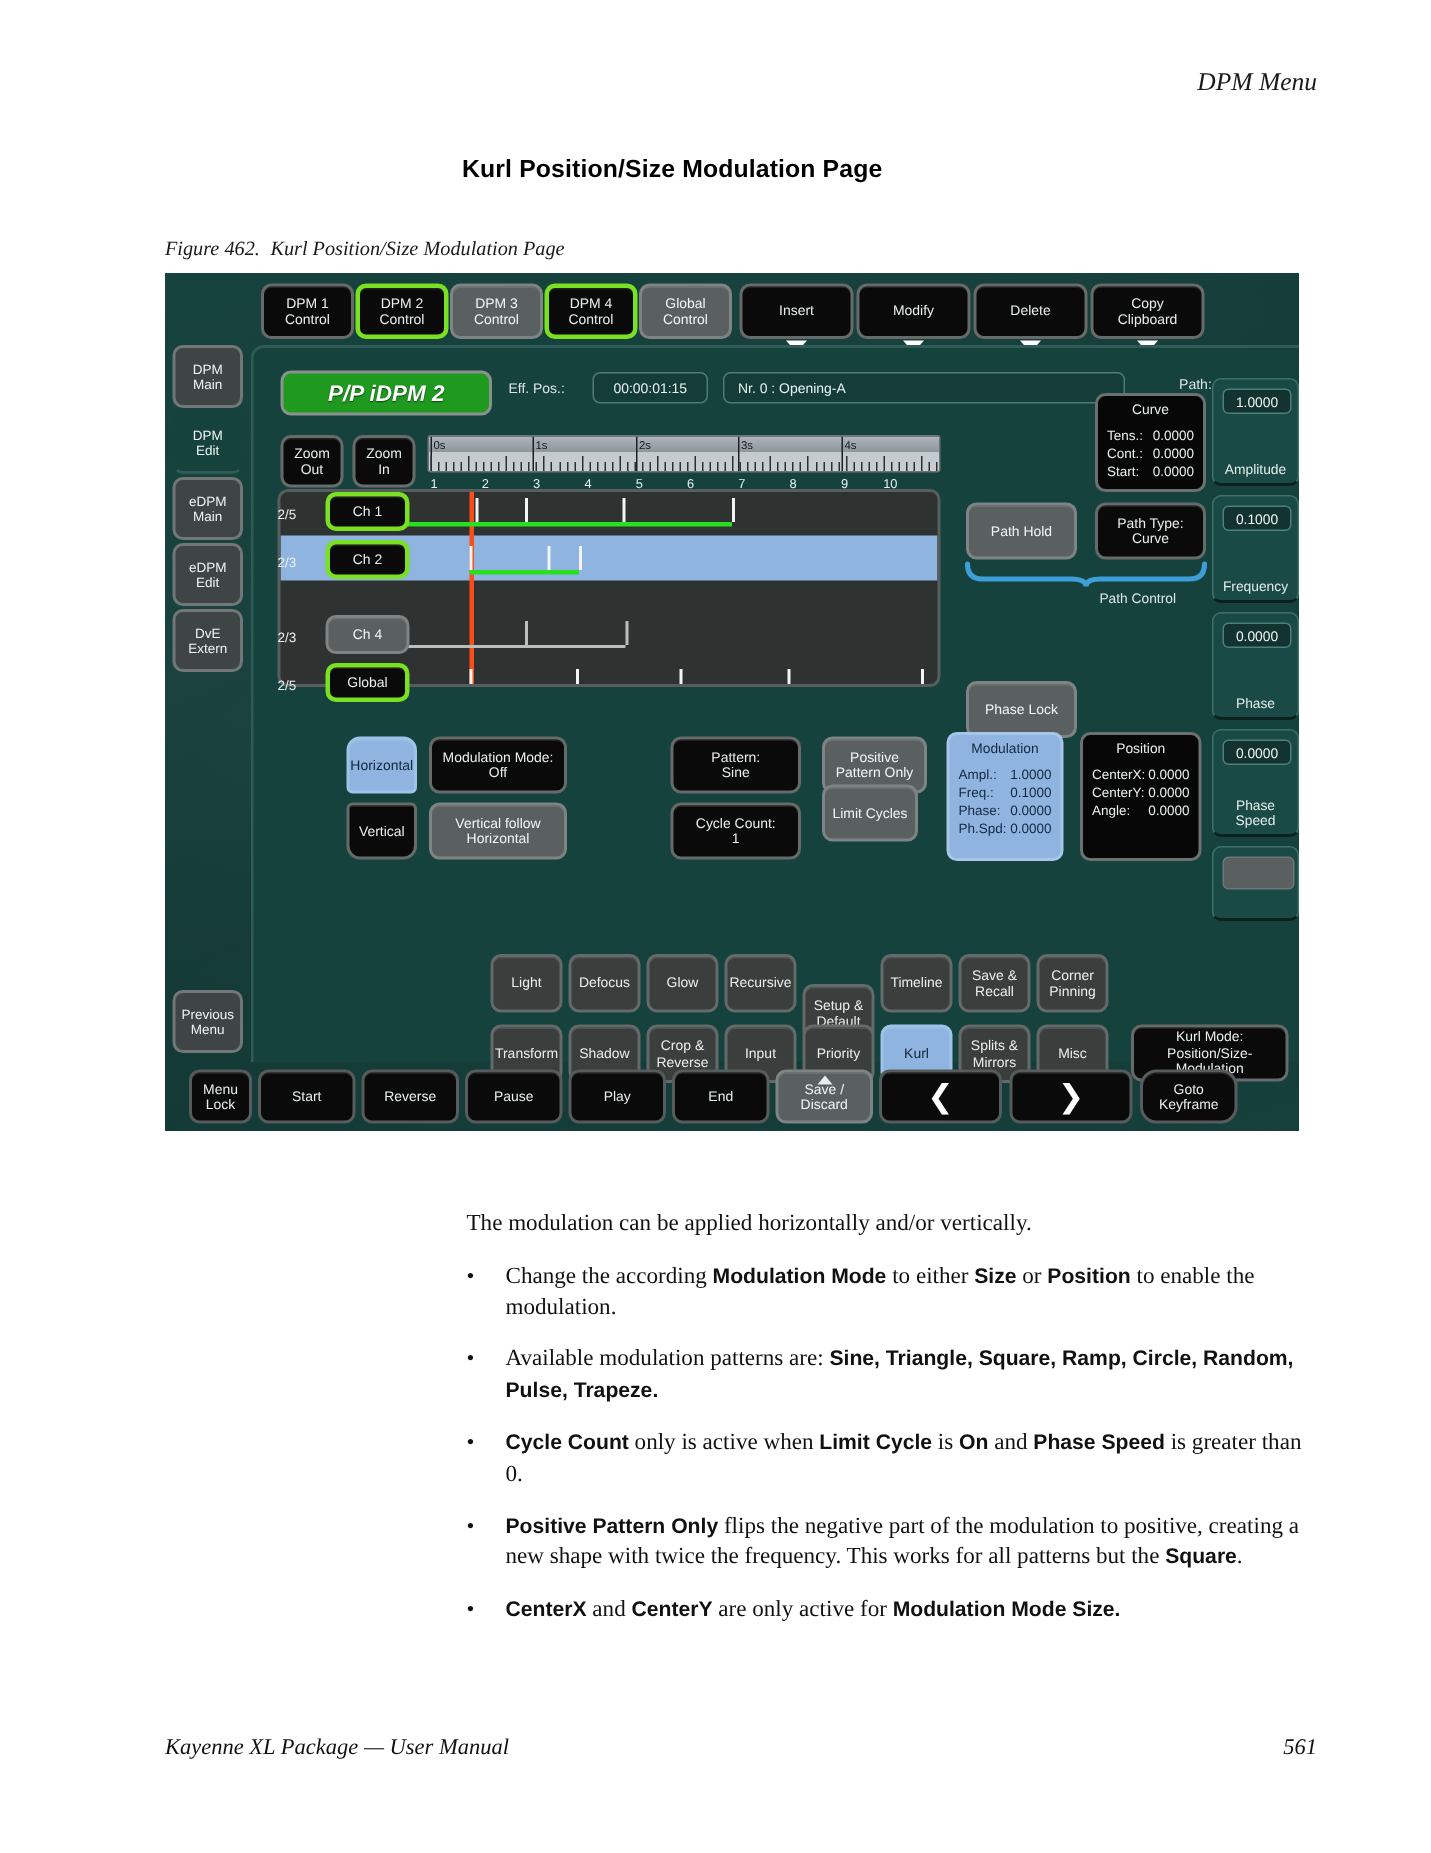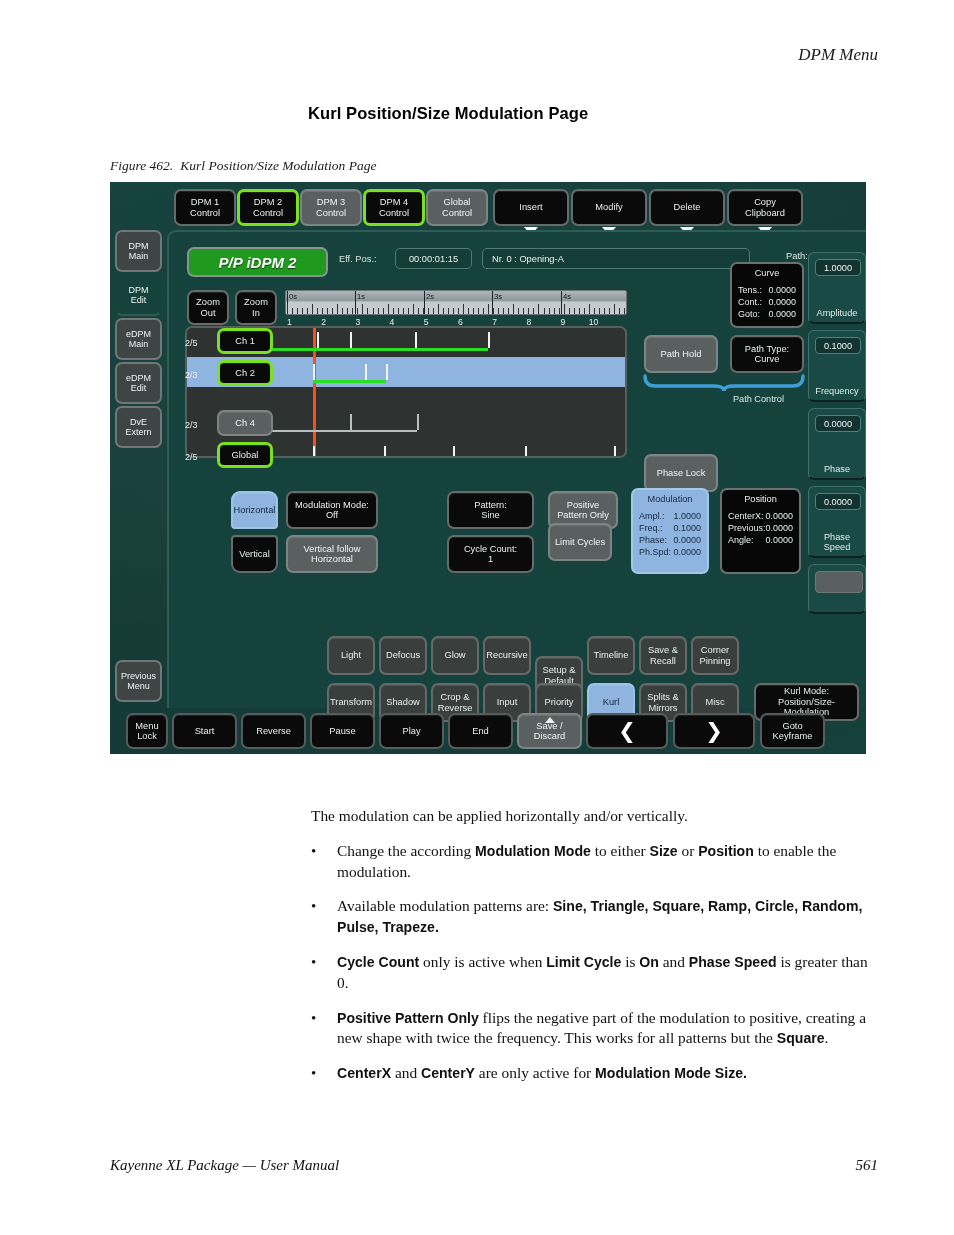--- a/index.html
+++ b/index.html
@@ -392,21 +392,21 @@
       <div id="curverows">
           <div class="row">
             <span>Tens.:</span>
             <span>0.0000</span>
           </div>
           <div class="row">
             <span>Cont.:</span>
             <span>0.0000</span>
           </div>
           <div class="row">
-            <span>Goto:</span>
+            <span>Start:</span>
             <span>0.0000</span>
           </div>
         </div>
     </div>
 
     <div class="btn grey" style="left:475px;top:103px;width:74px;height:38px;">Path Hold</div>
     <div class="btn" style="left:561px;top:103px;width:74px;height:38px;">Path Type:
 Curve</div>
 
     <svg class="brace" style="left:473px;top:142px;" width="164" height="18" viewBox="0 0 164 18">
@@ -456,21 +456,21 @@
     </div>
 
     <div class="boxpanel" style="left:551px;top:256px;width:81px;height:86px;">
       <div class="bt">Position</div>
       <div id="posrows">
           <div class="row">
             <span>CenterX:</span>
             <span>0.0000</span>
           </div>
           <div class="row">
-            <span>Previous:</span>
+            <span>CenterY:</span>
             <span>0.0000</span>
           </div>
           <div class="row">
             <span>Angle:</span>
             <span>0.0000</span>
           </div>
         </div>
     </div>
 
     <div id="fnrow1">
@@ -532,21 +532,21 @@
 Lock</span></div>
       <div class="btn plain" style="left: 62px; width: 65px;"><span>Start</span></div>
       <div class="btn plain" style="left: 131px; width: 65px;"><span>Reverse</span></div>
       <div class="btn plain" style="left: 200px; width: 65px;"><span>Pause</span></div>
       <div class="btn plain" style="left: 269px; width: 65px;"><span>Play</span></div>
       <div class="btn plain" style="left: 338px; width: 65px;"><span>End</span></div>
       <div class="btn grey" style="left: 407px; width: 65px;"><span>Save /
 Discard</span><div class="uptri"></div></div>
       <div class="btn plain" style="left: 476px; width: 82px;"><span class="chev">❮</span></div>
       <div class="btn plain" style="left: 563px; width: 82px;"><span class="chev">❯</span></div>
-      <div class="btn plain" style="left: 650px; width: 65px;"><span>Goto
+      <div class="btn plain" style="left: 650px; width: 65px; border-radius: 11px;"><span>Goto
 Keyframe</span></div>
     </div>
 </div>
 
 <div class="body">
   <p class="intro">The modulation can be applied horizontally and/or vertically.</p>
   <div id="bullets">
       <div class="bl">
         <div class="dot">•</div>
         <div class="tx"><span>Change the according </span><b>Modulation Mode</b><span> to either </span><b>Size</b><span> or </span><b>Position</b><span> to enable the modulation.</span></div>

